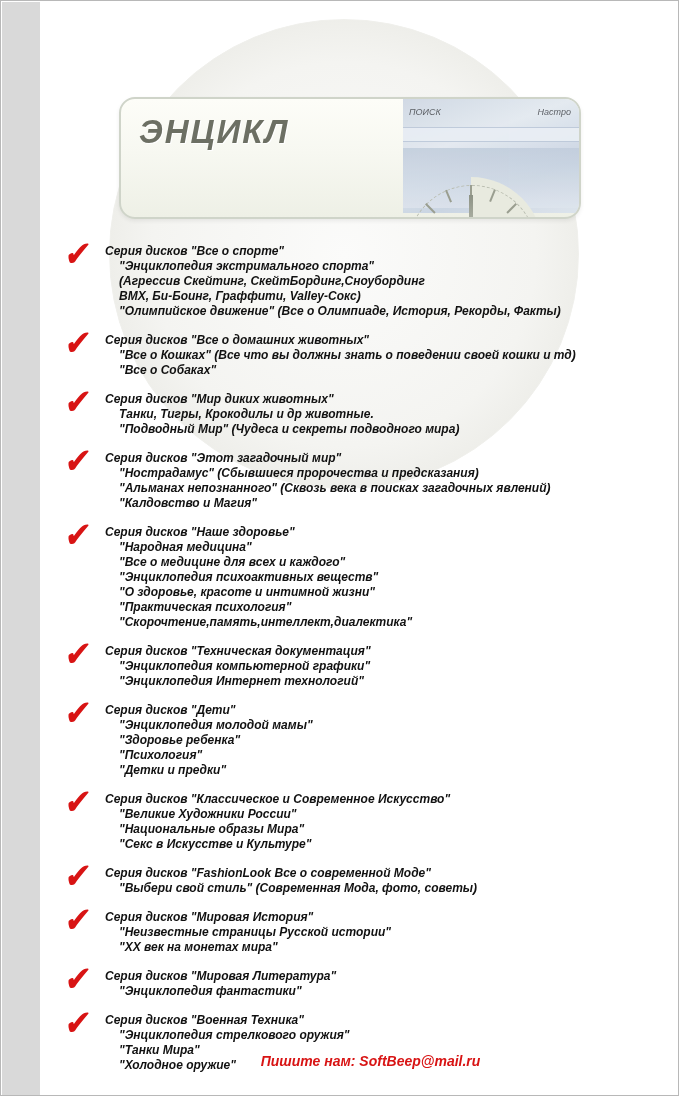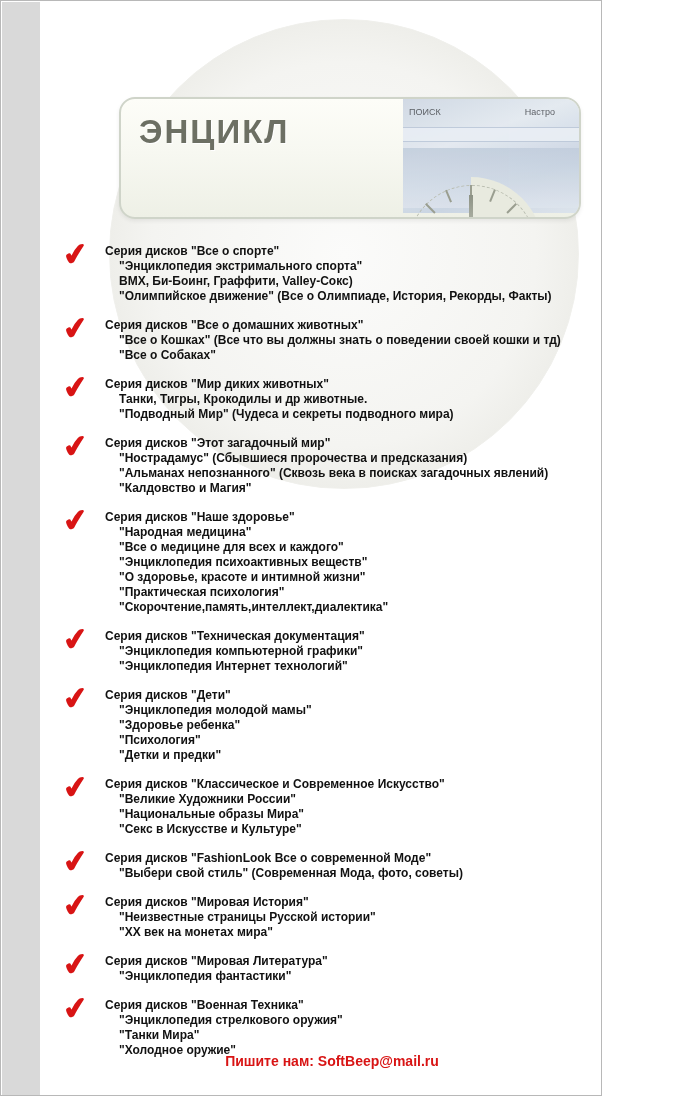--- a/index.html
+++ b/index.html
@@ -10,26 +10,27 @@
     width: 679px;
     height: 1096px;
     background: #ffffff;
     font-family: "Liberation Sans", sans-serif;
     overflow: hidden;
     position: relative;
   }
   .page {
     position: absolute;
     left: 0; top: 0;
-    width: 602px;
+    width: 679px;
     height: 1096px;
     border: 1px solid #b8b8b8;
     box-sizing: border-box;
     background: #ffffff;
     overflow: hidden;
+    font-style: italic;
   }
 
   
   .side-strip {
     position: absolute;
     left: 1px; top: 1px;
     width: 38px;
     height: 1094px;
     background: #d9d9d9;
     overflow: hidden;
@@ -86,21 +87,21 @@
   }
   .logo-plate .right-img .lbl {
     position: absolute;
     top: 8px;
     font-size: 9px;
     color: #54585e;
     font-family: "Liberation Sans", sans-serif;
     white-space: nowrap;
   }
   .logo-plate .right-img .lbl.a { left: 6px; }
-  .logo-plate .right-img .lbl.b { right: 24px; }
+  .logo-plate .right-img .lbl.b { right: 8px; }
 
   .logo-text {
     position: absolute;
     top: 14px;
     font-size: 33px;
     font-weight: bold;
     color: #6c6f63;
     letter-spacing: 2px;
     font-family: "Liberation Sans", sans-serif;
     text-shadow: 1px 1px 0 #ffffff;
@@ -231,20 +232,21 @@
       <div class="needle"></div>
 
     </div>
   </div>
 
   <div class="list">
       <div class="group">
         <div class="check">✔</div>
         <div class="g-title">Серия дисков "Все о спорте"</div>
         <div class="g-item">"Энциклопедия экстримального спорта"</div>
+        <div class="g-item">(Агрессив Скейтинг, СкейтБординг,Сноубординг</div>
         <div class="g-item">ВМХ, Би-Боинг, Граффити, Valley-Сокс)</div>
         <div class="g-item">"Олимпийское движение" (Все о Олимпиаде, История, Рекорды, Факты)</div>
       </div>
       <div class="group">
         <div class="check">✔</div>
         <div class="g-title">Серия дисков "Все о домашних животных"</div>
         <div class="g-item">"Все о Кошках" (Все что вы должны знать о поведении своей кошки и тд)</div>
         <div class="g-item">"Все о Собаках"</div>
       </div>
       <div class="group">

